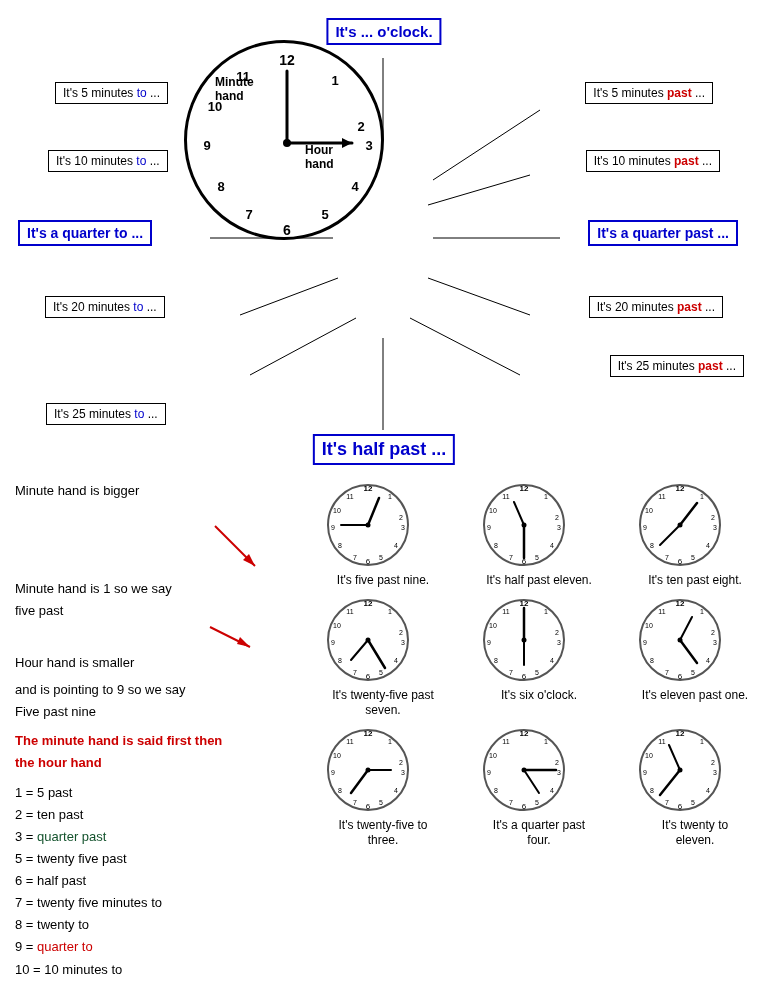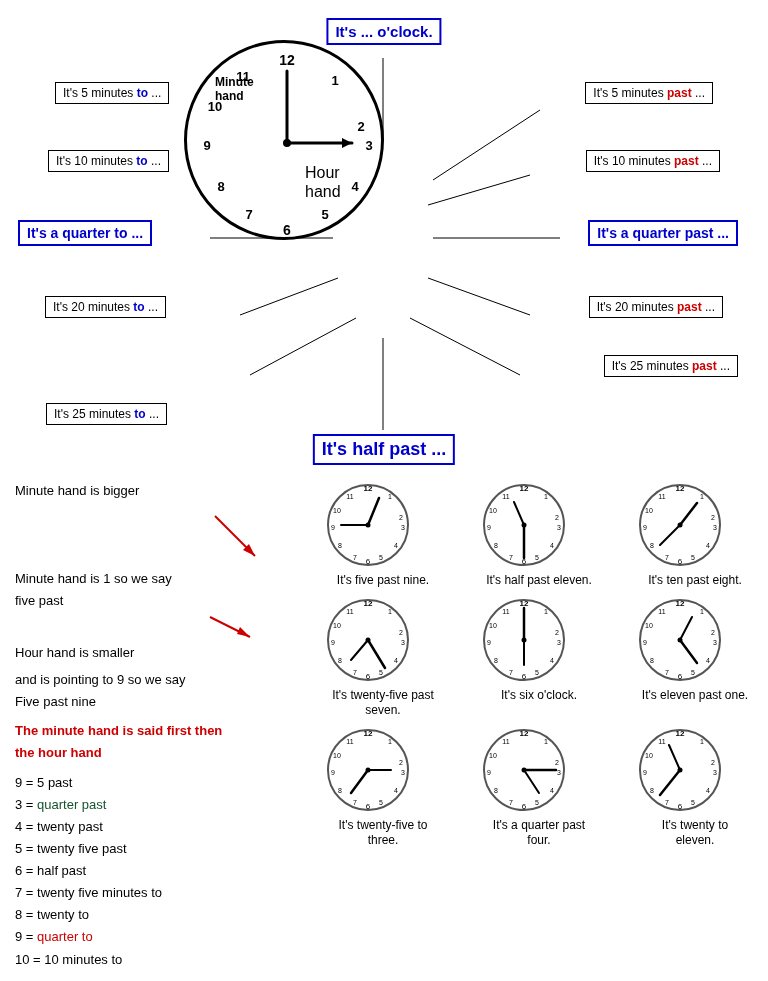--- a/index.html
+++ b/index.html
@@ -36,21 +36,21 @@
     
     .label-box {
       position: absolute;
       border: 1.5px solid #000;
       padding: 3px 7px;
       font-size: 12px;
       background: #fff;
       white-space: nowrap;
     }
 
-    .label-box .to { color: #00c; font-weight: bold; }
+    .label-box .to { color: #00c; font-weight: normal; }
     .label-box .past { color: #c00; font-weight: bold; }
 
     .label-box.blue-bold {
       border: 2px solid #00c;
       color: #00c;
       font-weight: bold;
       font-size: 14px;
     }
 
     .label-box.top-center {
@@ -181,21 +181,21 @@
 
   <div class="label-box" style="right:55px; top:72px;">
     It's 5 minutes <span class="past">past</span> ...
   </div>
   <div class="label-box" style="right:48px; top:140px;">
     It's 10 minutes <span class="past">past</span> ...
   </div>
   <div class="label-box" style="right:45px; top:286px;">
     It's 20 minutes <span class="past">past</span> ...
   </div>
-  <div class="label-box" style="right:30px; top:345px;margin-left:19px;">
+  <div class="label-box" style="right:24px; top:345px;margin-left:19px;">
     It's 25 minutes <span class="past">past</span> ...
   </div>
 
   <div class="label-box" style="left:55px; top:72px;">
     It's 5 minutes <span class="to">to</span> ...
   </div>
   <div class="label-box" style="left:48px; top:140px;">
     It's 10 minutes <span class="to">to</span> ...
   </div>
   <div class="label-box" style="left:45px; top:286px;">
@@ -236,31 +236,31 @@
       <line x1="100" y1="100" x2="100" y2="28" stroke="#000" stroke-width="3" stroke-linecap="round"></line>
 
       <line x1="100" y1="100" x2="165" y2="100" stroke="#000" stroke-width="3" stroke-linecap="round"></line>
       <polygon points="165,100 155,95 155,105" fill="#000"></polygon>
 
       <circle cx="100" cy="100" r="4" fill="#000"></circle>
     </svg>
     
     <div style="position:absolute; left:28px; top:32px; font-size:12px; font-weight:bold; line-height:1.2;">Minute<br>hand</div>
     
-    <div style="position:absolute; left:118px; top:120px; font-size:16px; font-weight:normal; line-height:1.2;">Hour<br>hand</div>
+    <div style="position:absolute; left:118px; top:100px; font-size:12px; font-weight:bold; line-height:1.2;">Hour<br>hand</div>
   </div>
 
 </div>
 
 <div class="bottom-section">
 
   <div class="left-text">
 
     <div style="position:relative; margin-bottom:5px;">
-      <div style="margin-bottom:4px;">Minute hand is bigger</div>
+      <div style="margin-bottom:14px;">Minute hand is bigger</div>
 
       <svg width="260" height="60" style="display:block; margin-bottom:2px;">
         <line x1="200" y1="10" x2="240" y2="50" stroke="#c00" stroke-width="2"></line>
         <polygon points="240,50 228,44 234,38" fill="#c00"></polygon>
       </svg>
 
       <div>Minute hand is 1 so we say</div>
       <div>five past</div>
 
       <svg width="260" height="30" style="display:block;">
@@ -270,23 +270,23 @@
 
       <div>Hour hand is smaller</div>
     </div>
 
     <div>and is pointing to 9 so we say</div>
     <div style="margin-bottom:6px;">Five past nine</div>
 
     <div class="red" style="margin-bottom:8px;">The minute hand is said first then<br>the hour hand</div>
 
     <div>
-      <div>9 = 5 past</div>
+      <div>1 = 5 past</div>
+      <div>2 = ten past</div>
       <div>3 = <span style="color:#14532d;">quarter past</span></div>
-      <div>4 = twenty past</div>
       <div>5 = twenty five past</div>
       <div>6 = half past</div>
       <div>7 = twenty five minutes to</div>
       <div>8 = twenty to</div>
       <div>9 = <span style="color:#c00;">quarter to</span></div>
       <div>10 = 10 minutes to</div>
 
     </div>
 
   </div>

